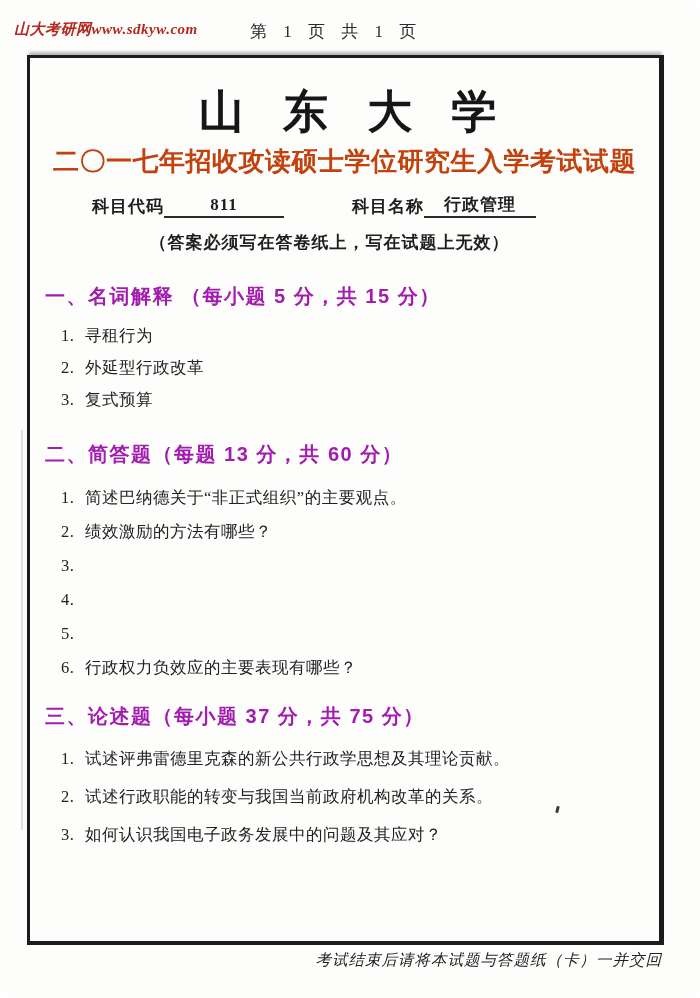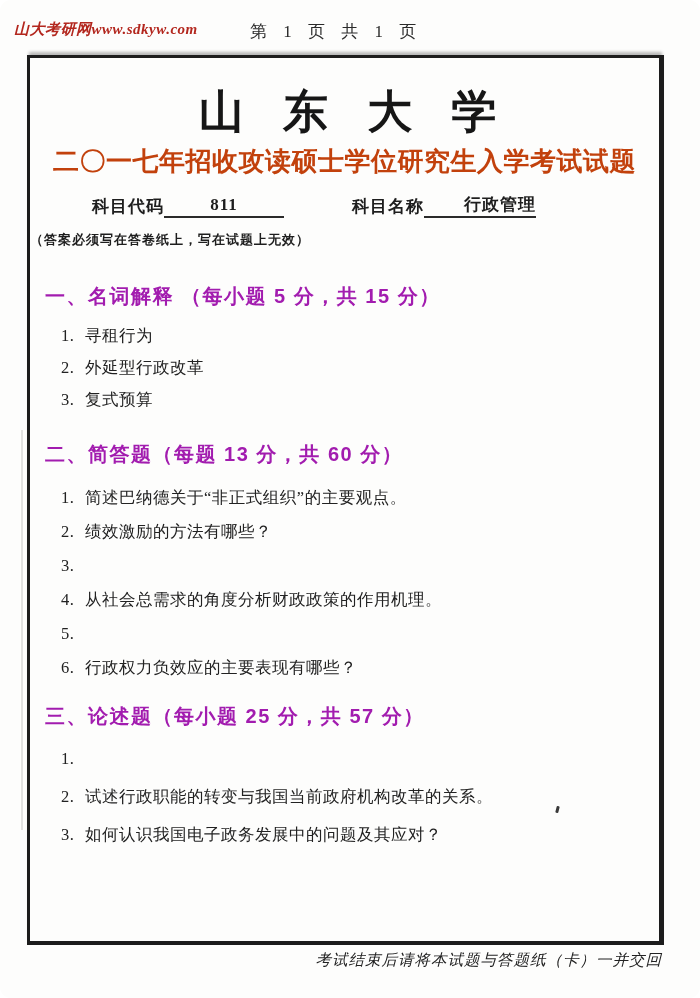--- a/index.html
+++ b/index.html
@@ -78,28 +78,28 @@
   }
   .fill-blank {
     display: inline-block;
     border-bottom: 2px solid #2a2a2a;
     text-align: center;
     font-weight: bold;
     vertical-align: bottom;
     line-height: 22px;
   }
   .blank-code { width: 120px; }
-  .blank-name { width: 112px; text-align: right; }
+  .blank-name { width: 112px; }
   .subject-gap { display: inline-block; width: 68px; }
   .answer-note {
     position: absolute;
     top: 173px;
     left: 0; right: 30px;
-    text-align: left;
-    font-size: 13px;
+    text-align: center;
+    font-size: 17px;
     font-weight: bold;
     letter-spacing: 1px;
   }
   .section {
     position: absolute;
     left: 15px;
     right: 18px;
   }
   .section-1 { top: 225px; }
   .section-2 { top: 383px; }
@@ -202,35 +202,35 @@
       </div>
       <div class="q">
         <span class="q-num">2.</span>
         <span class="q-text">绩效激励的方法有哪些？</span>
       </div>
       <div class="q">
         <span class="q-num">3.</span>
       </div>
       <div class="q">
         <span class="q-num">4.</span>
-        <span class="q-text">从社会总需求的角度分析财政政策的作用机理。</span>
       </div>
       <div class="q">
         <span class="q-num">5.</span>
       </div>
       <div class="q">
         <span class="q-num">6.</span>
         <span class="q-text">行政权力负效应的主要表现有哪些？</span>
       </div>
     </div>
 
     <div class="section section-3">
-      <div class="section-heading">三、论述题（每小题 25 分，共 57 分）</div>
+      <div class="section-heading">三、论述题（每小题 37 分，共 75 分）</div>
       <div class="q">
         <span class="q-num">1.</span>
+        <span class="q-text">试述评弗雷德里克森的新公共行政学思想及其理论贡献。</span>
       </div>
       <div class="q">
         <span class="q-num">2.</span>
         <span class="q-text">试述行政职能的转变与我国当前政府机构改革的关系。</span>
       </div>
       <div class="q">
         <span class="q-num">3.</span>
         <span class="q-text">如何认识我国电子政务发展中的问题及其应对？</span>
       </div>
     </div>

